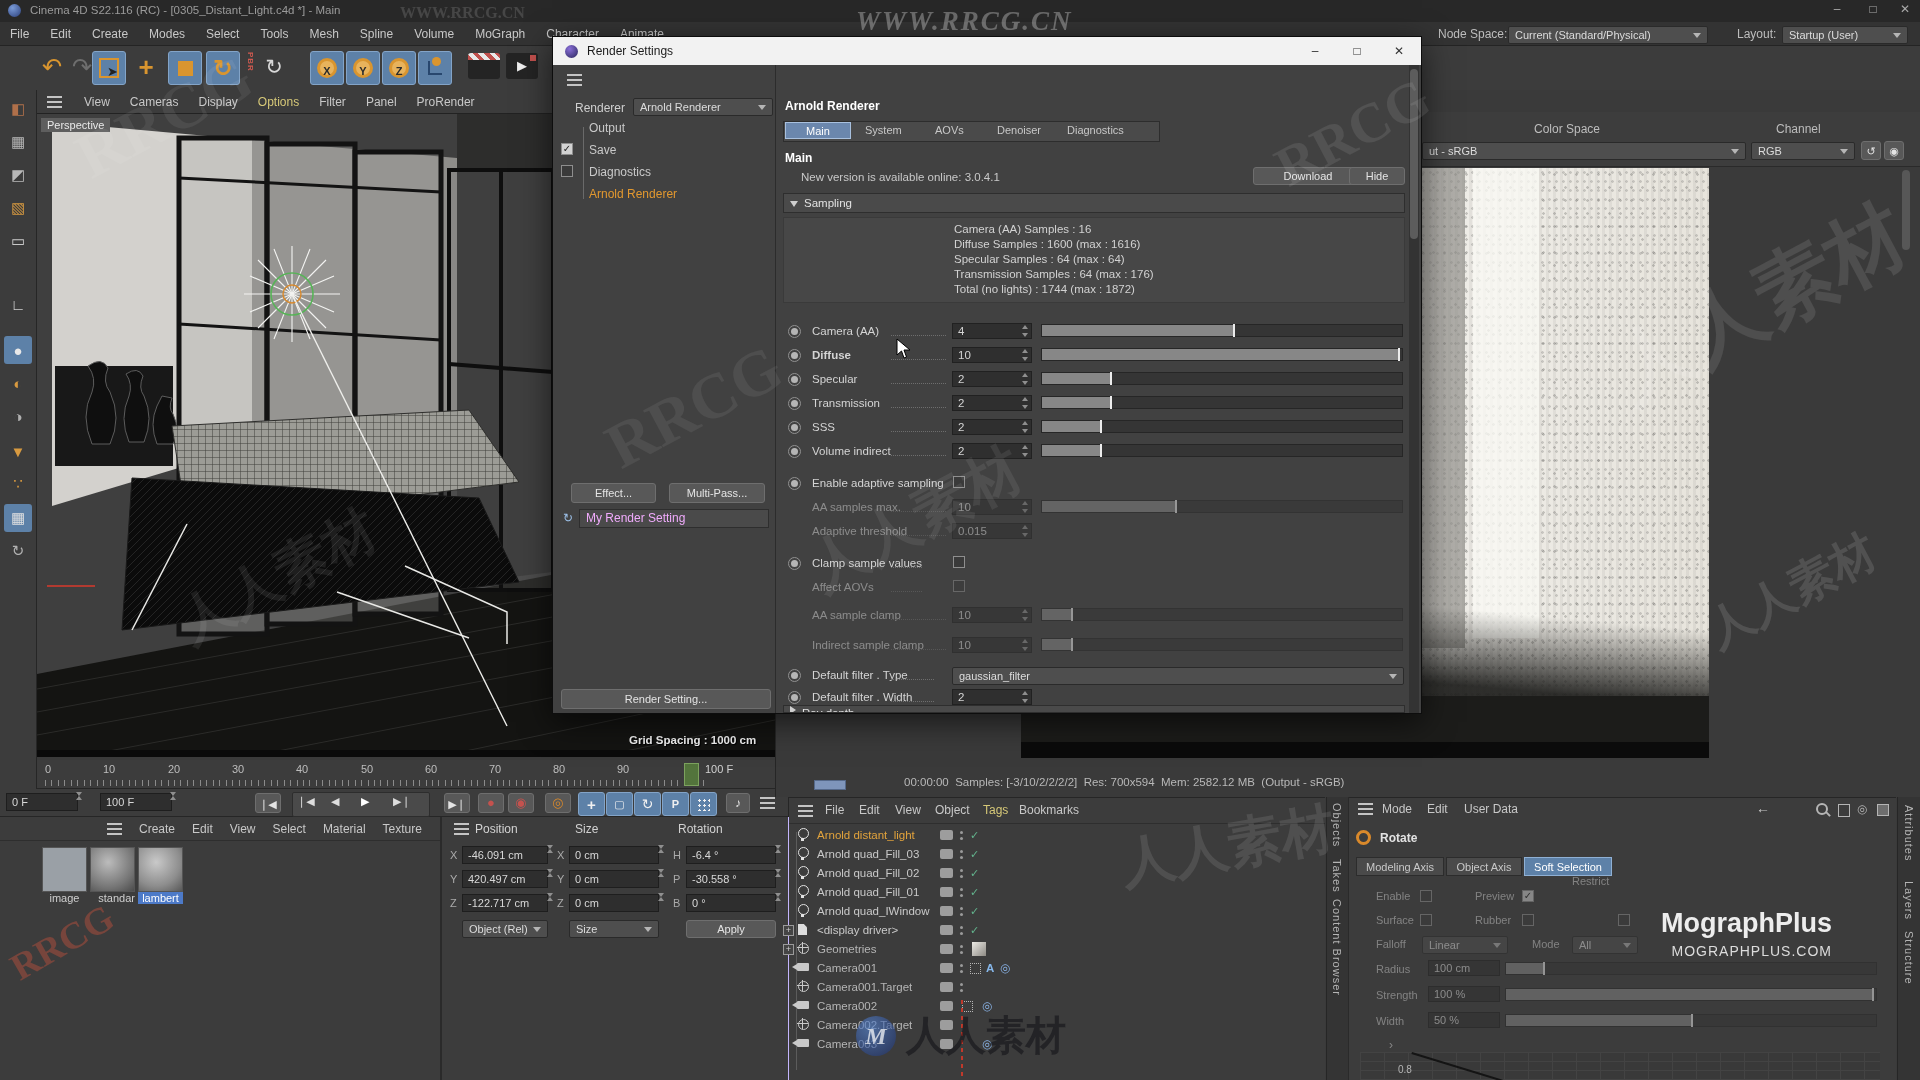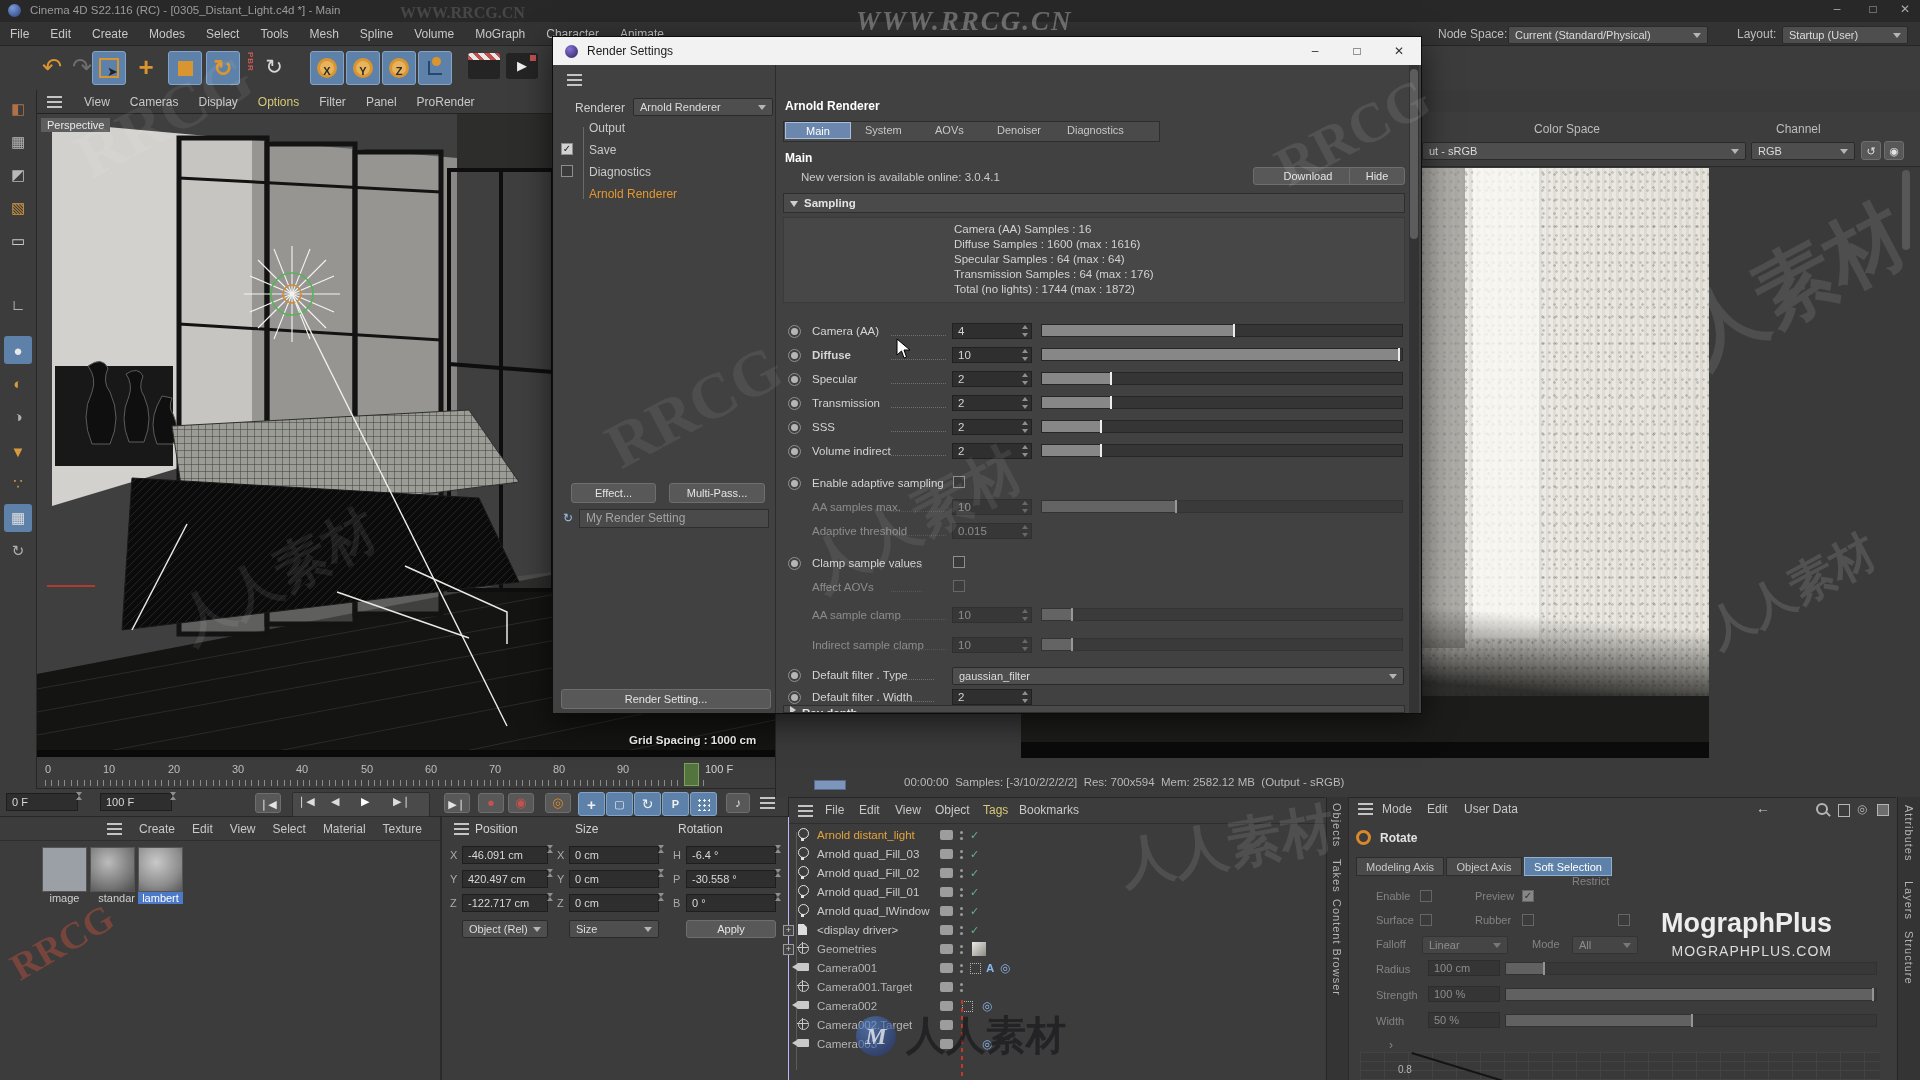--- a/index.html
+++ b/index.html
@@ -52,21 +52,21 @@
   .plus{position:absolute;left:-7px;top:4px;width:9px;height:9px;border:1px solid #9a9a9a;font-size:9px;line-height:8px;text-align:center;color:#cfcfcf;background:#444}
   
   .prow{position:absolute;left:782px;width:625px;height:17px;font-size:11.5px;line-height:16px;color:#d4d4d4}
   .prow .anim{position:absolute;left:5px;top:2px}
   .prow .lbl{position:absolute;left:29px;white-space:nowrap}
   .prow .lead{position:absolute;left:108px;right:462px;top:11px}
   .prow .vf{position:absolute;left:169px;width:80px;height:16px;background:#2f2f2f;border:1px solid #212121;box-sizing:border-box;line-height:14px;padding-left:5px}
   .prow .spin{position:absolute;right:2px;top:1px;width:8px;height:12px}
   .spin:before{content:'';position:absolute;top:0;left:1px;border-left:3px solid transparent;border-right:3px solid transparent;border-bottom:4px solid #8f8f8f}
   .spin:after{content:'';position:absolute;bottom:0;left:1px;border-left:3px solid transparent;border-right:3px solid transparent;border-top:4px solid #8f8f8f}
-  .secbar{position:absolute;left:782px;width:620px;height:20px;background:#4a4a4a;border:1px solid #2e2e2e;box-sizing:border-box;color:#e2e2e2;font-weight:bold;font-size:11.5px;line-height:18px;padding-left:6px}
+  .secbar{position:absolute;left:782px;width:620px;height:20px;background:#4a4a4a;border:1px solid #2e2e2e;box-sizing:border-box;color:#e2e2e2;font-weight:normal;font-size:11.5px;line-height:18px;padding-left:6px}
   .tri-d{display:inline-block;width:0;height:0;border-left:4px solid transparent;border-right:4px solid transparent;border-top:6px solid #cfcfcf;margin-right:6px}
   .tri-r{display:inline-block;width:0;height:0;border-top:4px solid transparent;border-bottom:4px solid transparent;border-left:6px solid #cfcfcf;margin-right:6px}
   .wm{position:absolute;pointer-events:none;font-family:"Liberation Serif",serif;font-weight:bold;z-index:50;white-space:nowrap}
 </style>
 </head>
 <body>
 
 <div id="app" class="nosel">
 
   
@@ -572,21 +572,21 @@
     <div class="a" style="left:30px;top:90px;width:1px;height:72px;background:#6a6a6a"></div>
     <span class="a" style="left:36px;top:84px;color:#c9c9c9">Output</span>
     <span class="cb on a" style="left:8px;top:106px">✓</span>
     <span class="a" style="left:36px;top:106px;color:#c9c9c9">Save</span>
     <span class="cb a" style="left:8px;top:128px"></span>
     <span class="a" style="left:36px;top:128px;color:#c9c9c9">Diagnostics</span>
     <span class="a" style="left:36px;top:150px;color:#e2982f">Arnold Renderer</span>
     <div class="a btn" style="left:18px;top:446px;width:85px;height:20px;line-height:19px"><span>Effect...</span></div>
     <div class="a btn" style="left:116px;top:446px;width:96px;height:20px;line-height:19px"><span>Multi-Pass...</span></div>
     <span class="a" style="left:10px;top:474px;color:#9cc0e8;font-size:12px">↻</span>
-    <div class="a" style="left:26px;top:472px;width:190px;height:19px;background:#4a4a4a;border:1px solid #2e2e2e;line-height:17px;padding-left:6px;box-sizing:border-box"><span style="color:#a3a3a3">My Render Setting</span></div>
+    <div class="a" style="left:26px;top:472px;width:190px;height:19px;background:#4a4a4a;border:1px solid #2e2e2e;line-height:17px;padding-left:6px;box-sizing:border-box"><span style="color:#f0abfc">My Render Setting</span></div>
     <div class="a btn" style="left:8px;top:652px;width:210px;height:20px;line-height:19px"><span>Render Setting...</span></div>
     <div class="a" style="left:222px;top:28px;width:1px;height:648px;background:#2c2c2c"></div>
 
     <span class="a" style="left:232px;top:62px;color:#fff;font-weight:bold">Arnold Renderer</span>
     <div class="a" style="left:230px;top:84px;width:375px;height:19px;background:#4a4a4a;border:1px solid #2d2d2d"></div>
     <div class="a" style="left:232px;top:85px;width:66px;height:17px;background:#6b87ad;border:1px solid #a8c0de;color:#fff;text-align:center;line-height:16px;font-size:11px;box-sizing:border-box"><span>Main</span></div>
     <span class="a" style="left:312px;top:87px;font-size:11px">System</span>
     <span class="a" style="left:382px;top:87px;font-size:11px">AOVs</span>
     <span class="a" style="left:444px;top:87px;font-size:11px">Denoiser</span>
     <span class="a" style="left:514px;top:87px;font-size:11px">Diagnostics</span>

